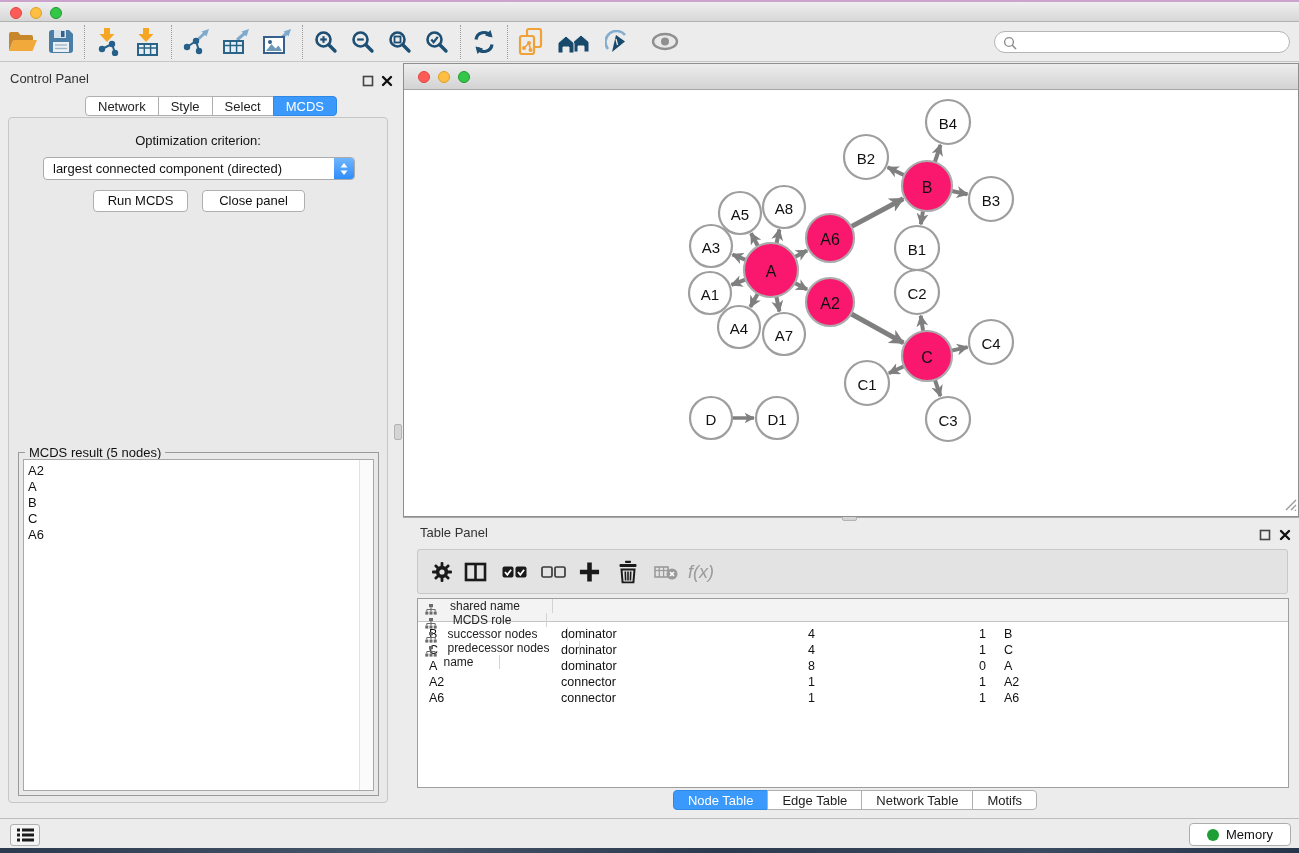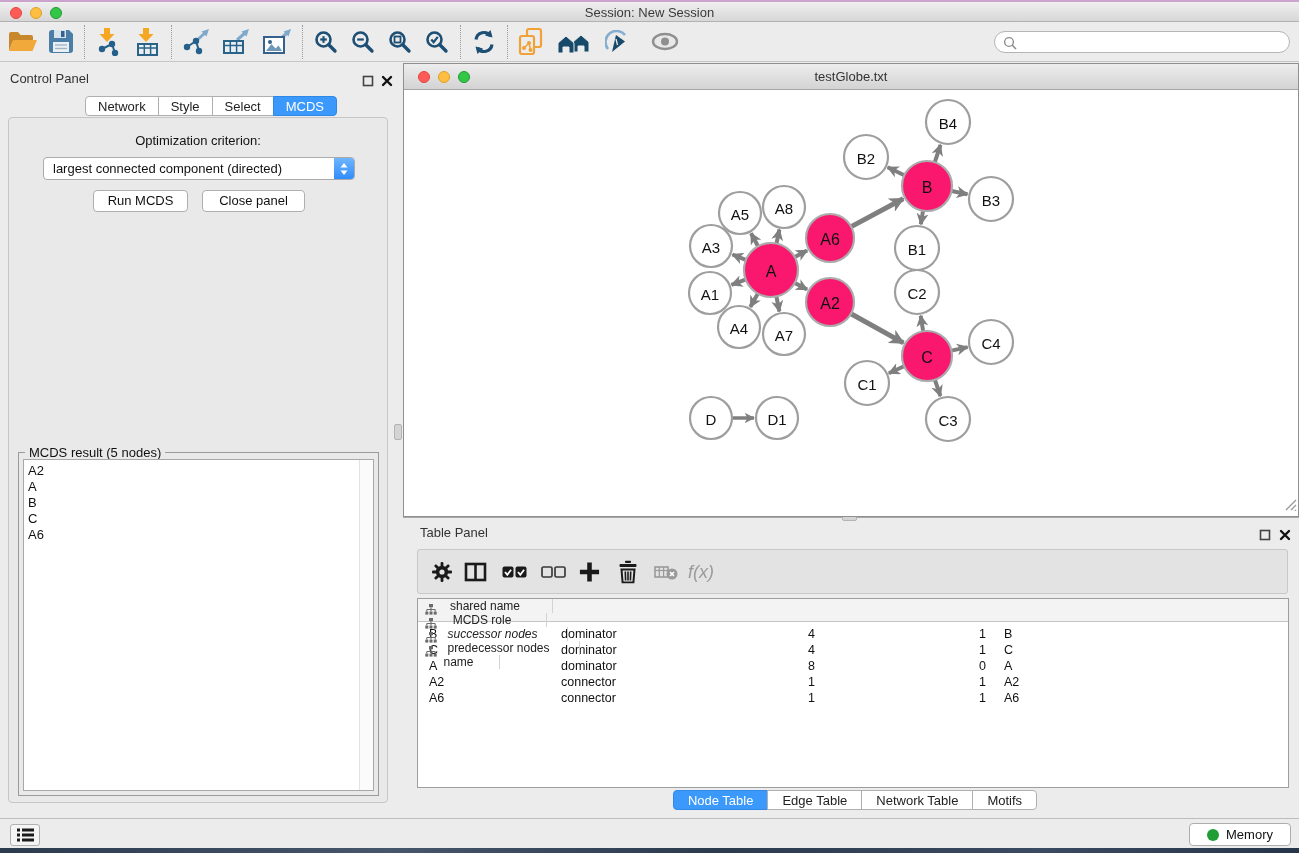--- a/index.html
+++ b/index.html
@@ -110,21 +110,20 @@
   .deskstrip{position:absolute;left:0;top:848px;width:100%;height:5px;
     background:linear-gradient(90deg,#2C3A4E,#46566B 30%,#2C3A4E 55%,#3A4A60 80%,#27354A);}
 </style>
 </head>
 <body>
 
 <div class="titlebar">
   <span class="tl red"></span>
   <span class="tl yellow"></span>
   <span class="tl green"></span>
-  <div class="title">Session: New Session</div>
 </div>
 
 <div class="toolbar">
   <span class="tbi">
     <svg width="30" height="25" viewBox="0 0 30 25">
         <path d="M1 22 V5 q0-2 2-2 h7 l2.5 3 H23 q2 0 2 2 v4 H5 z" fill="#C8872B"></path>
         <path d="M1 22 L5.5 11 H29 L24.5 22 z" fill="#F2A93B"></path>
       </svg>
   </span>
   <span class="tbi" style="margin-left:10px">
@@ -313,21 +312,20 @@
 
 <div class="vhandle"></div>
 <div class="hdiv"></div>
 <div class="hhandle"></div>
 
 <div class="netwin">
   <div class="netwin-titlebar">
     <span class="tl red"></span>
     <span class="tl yellow"></span>
     <span class="tl green"></span>
-    <div class="netwin-title">testGlobe.txt</div>
   </div>
   <svg id="graph-svg" width="894" height="428">
     <defs>
       <marker id="arrowhead" viewBox="0 0 10 10" refX="9" refY="5" markerWidth="3" markerHeight="3" orient="auto" markerUnits="strokeWidth">
         <path d="M0 0 L10 5 L0 10 L2.8 5 z" fill="#7F7F7F"></path>
       </marker>
     </defs>
   <line x1="354.6" y1="158.2" x2="347.0" y2="144.2" stroke="#7F7F7F" stroke-width="4" marker-end="url(#arrowhead)"></line>
       <line x1="372.3" y1="155.5" x2="375.4" y2="140.5" stroke="#7F7F7F" stroke-width="4" marker-end="url(#arrowhead)"></line>
       <line x1="342.9" y1="171.3" x2="328.4" y2="165.5" stroke="#7F7F7F" stroke-width="4" marker-end="url(#arrowhead)"></line>
@@ -529,21 +527,21 @@
       <div class="th" style="width: 129px;">
         <svg class="th-icon" width="12" height="12" viewBox="0 0 12 12">
           <rect x="4" y="0" width="4" height="3.2" fill="#6B6B6B"></rect>
           <path d="M6 3.2 V5.5 M1.8 5.5 H10.2 M1.8 5.5 V7.6 M6 5.5 V7.6 M10.2 5.5 V7.6" stroke="#6B6B6B" stroke-width="1.1" fill="none"></path>
           <rect x="0.3" y="7.6" width="3" height="3" fill="#6B6B6B"></rect>
           <rect x="4.5" y="7.6" width="3" height="3" fill="#6B6B6B"></rect>
           <rect x="8.7" y="7.6" width="3" height="3" fill="#6B6B6B"></rect>
         </svg>
         <span class="th-label">MCDS role</span>
       </div>
-      <div class="th" style="width: 150px; font-style: italic;">
+      <div class="th" style="width: 150px;">
         <svg class="th-icon" width="12" height="12" viewBox="0 0 12 12">
           <rect x="4" y="0" width="4" height="3.2" fill="#6B6B6B"></rect>
           <path d="M6 3.2 V5.5 M1.8 5.5 H10.2 M1.8 5.5 V7.6 M6 5.5 V7.6 M10.2 5.5 V7.6" stroke="#6B6B6B" stroke-width="1.1" fill="none"></path>
           <rect x="0.3" y="7.6" width="3" height="3" fill="#6B6B6B"></rect>
           <rect x="4.5" y="7.6" width="3" height="3" fill="#6B6B6B"></rect>
           <rect x="8.7" y="7.6" width="3" height="3" fill="#6B6B6B"></rect>
         </svg>
         <span class="th-label">successor nodes</span>
       </div>
       <div class="th" style="width: 162px;">

